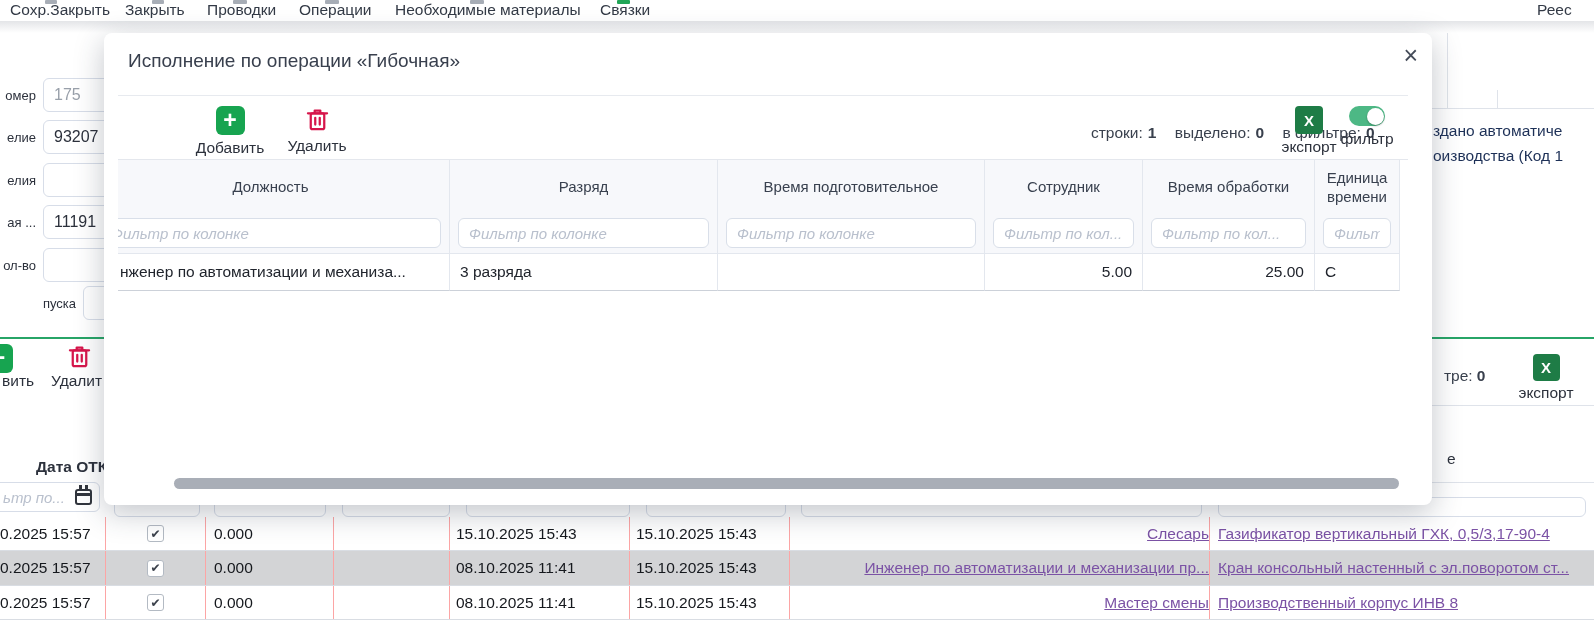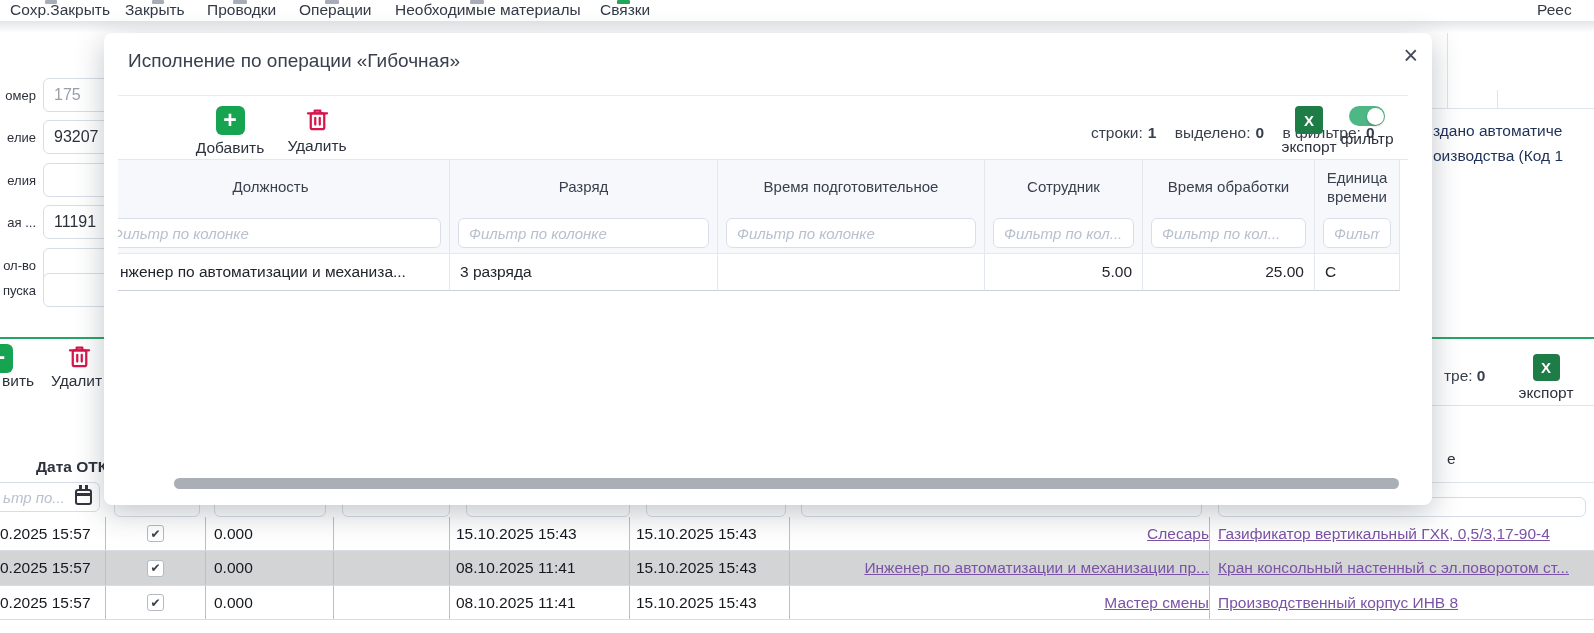--- a/index.html
+++ b/index.html
@@ -143,21 +143,21 @@
     <input class="lf-input" value="" style="">
   </div>
   <div class="lf-row" style="top:205px;">
     <span class="lf-label">ая ...</span>
     <input class="lf-input" value="11191" style="">
   </div>
   <div class="lf-row" style="top:248px;">
     <span class="lf-label">ол-во</span>
     <input class="lf-input" value="" style="">
   </div>
-  <div class="lf-row" style="top:273px;">
+  <div class="lf-row" style="top:286px;padding-left:40px;">
     <span class="lf-label">пуска</span>
     <input class="lf-input" value="" style="">
   </div>
 
   <div class="divider-green"></div>
 
   <div class="bg1" style="position:absolute;left:-16px;top:344px;">
     <div class="plus">+</div>
   </div>
   <span class="tb-label bg1" style="position:absolute;left:2px;top:372px;text-align:right;">вить</span>

